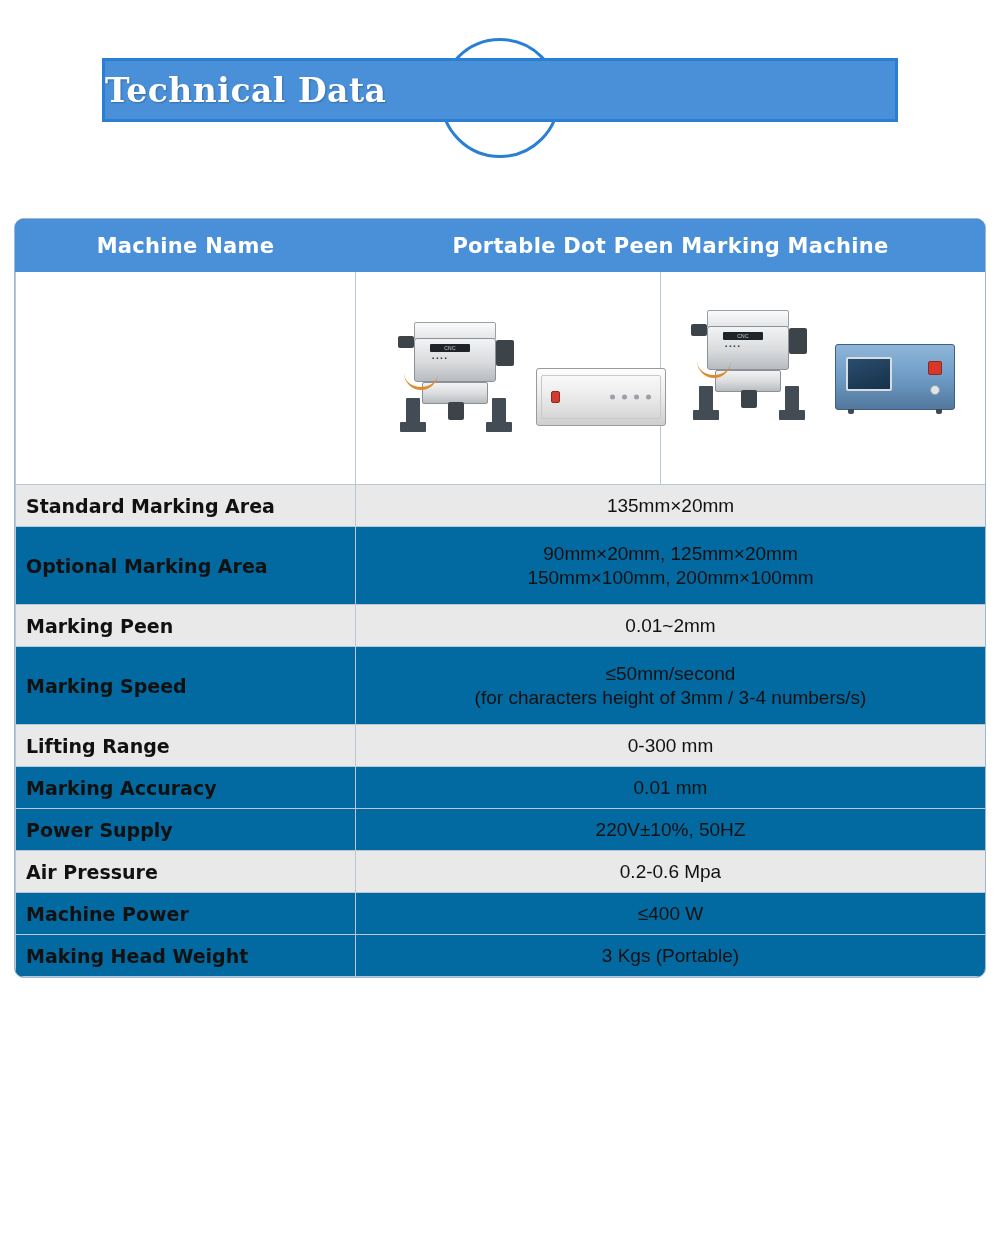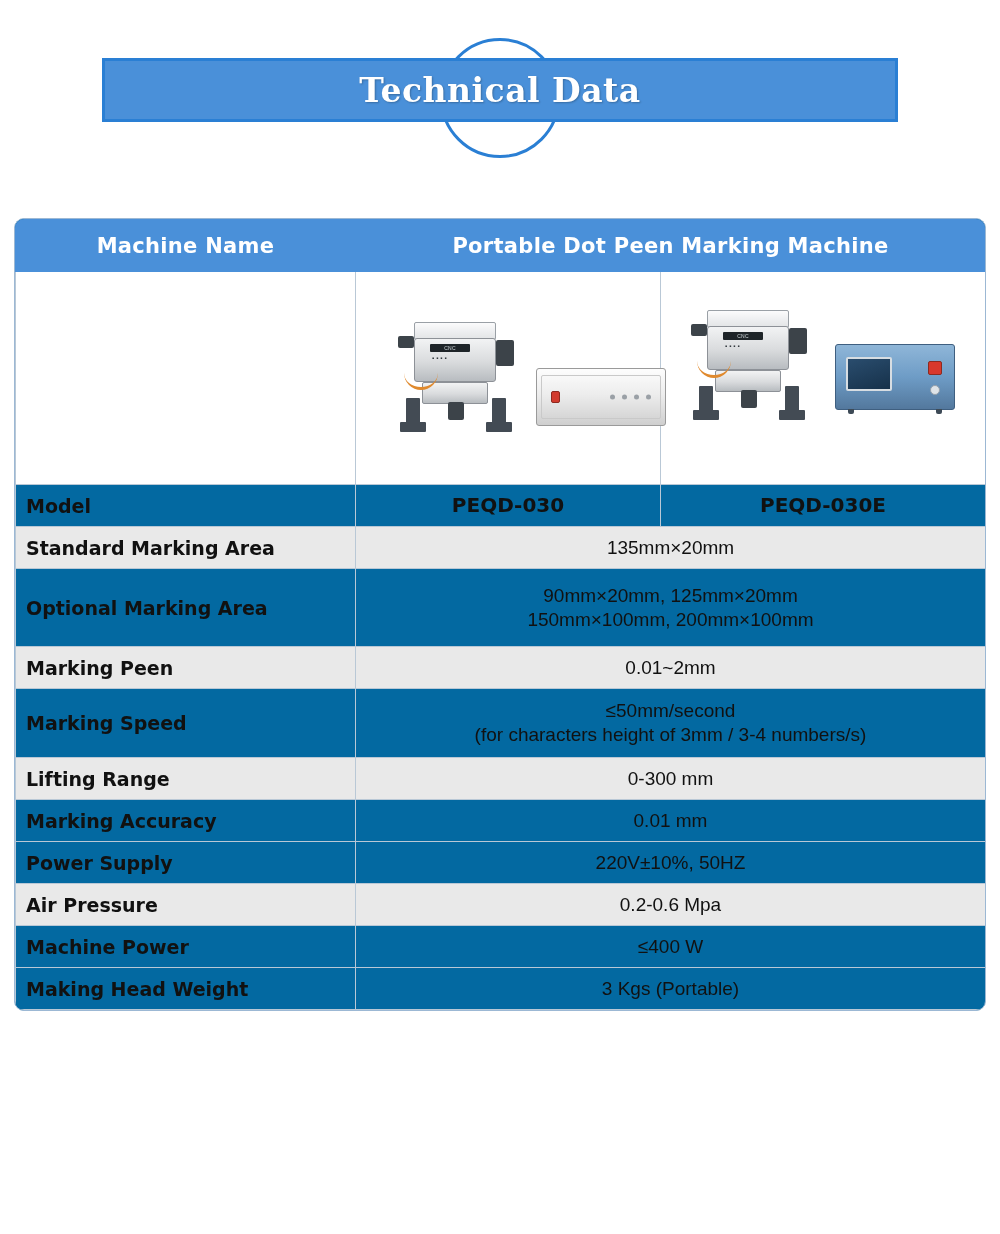--- a/index.html
+++ b/index.html
@@ -36,21 +36,20 @@
   .banner-bar {
     position: absolute;
     left: 102px;
     right: 102px;
     top: 30px;
     height: 64px;
     background: #4a90d9;
     border: 3px solid #2a7fd4;
     display: flex;
     align-items: center;
-    justify-content: center;
   }
   .banner-title {
     color: #ffffff;
     font-family: "DejaVu Serif", serif;
     font-weight: bold;
     font-size: 33px;
     letter-spacing: 0.5px;
     text-shadow: 1px 1px 2px rgba(0,0,0,0.25);
   }
 
@@ -316,46 +315,41 @@
                 <div class="screen"></div>
                 <div class="redsq"></div>
                 <div class="knob"></div>
                 <div class="foot" style="left:12px;"></div>
                 <div class="foot" style="right:12px;"></div>
               </div>
             </div>
           </td>
         </tr>
 
-        <tr>
-          <td class="label">Model</td>
-          <td class="val bold">PEQD-030</td>
-          <td class="val bold">PEQD-030E</td>
-        </tr>
 
 
         <tr class="alt">
           <td class="label">Standard Marking Area</td>
           <td class="val" colspan="2">135mm×20mm</td>
         </tr>
 
         <tr>
           <td class="label">Optional Marking Area</td>
           <td class="val" colspan="2" style="height:78px; white-space:pre-line;">90mm×20mm, 125mm×20mm
 150mm×100mm, 200mm×100mm</td>
         </tr>
 
         <tr class="alt">
           <td class="label">Marking Peen</td>
           <td class="val" colspan="2">0.01~2mm</td>
         </tr>
 
         <tr>
           <td class="label">Marking Speed</td>
-          <td class="val" colspan="2" style="height:69px; white-space:pre-line;">≤50mm/second
+          <td class="val" colspan="2" style="height:78px; white-space:pre-line;">≤50mm/second
 (for characters height of 3mm / 3-4 numbers/s)</td>
         </tr>
 
         <tr class="alt">
           <td class="label">Lifting Range</td>
           <td class="val" colspan="2">0-300 mm</td>
         </tr>
 
         <tr>
           <td class="label">Marking Accuracy</td>

